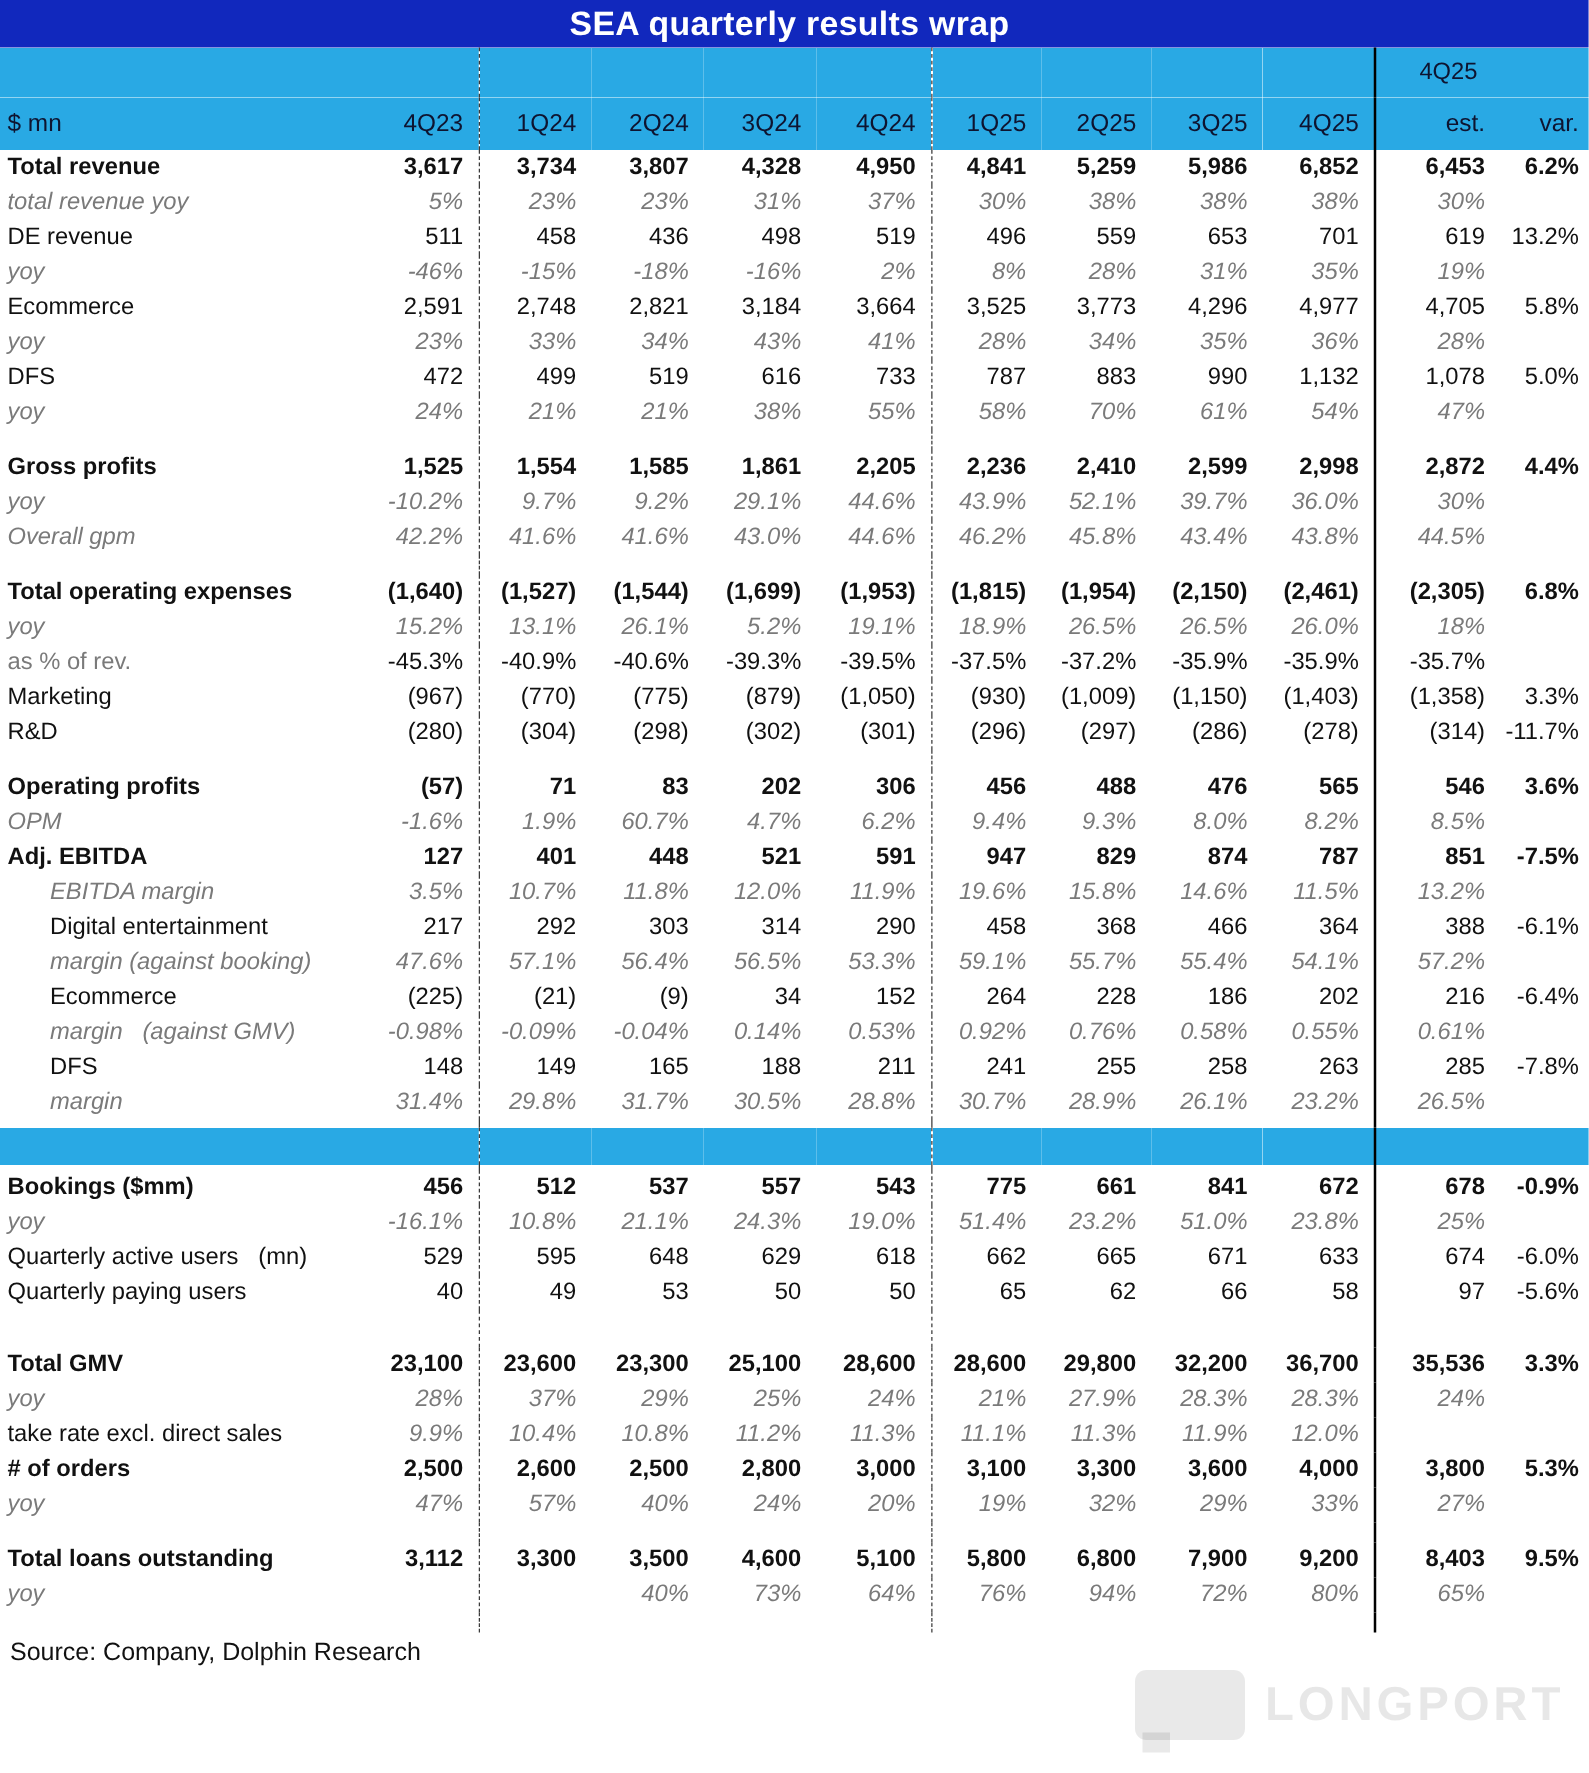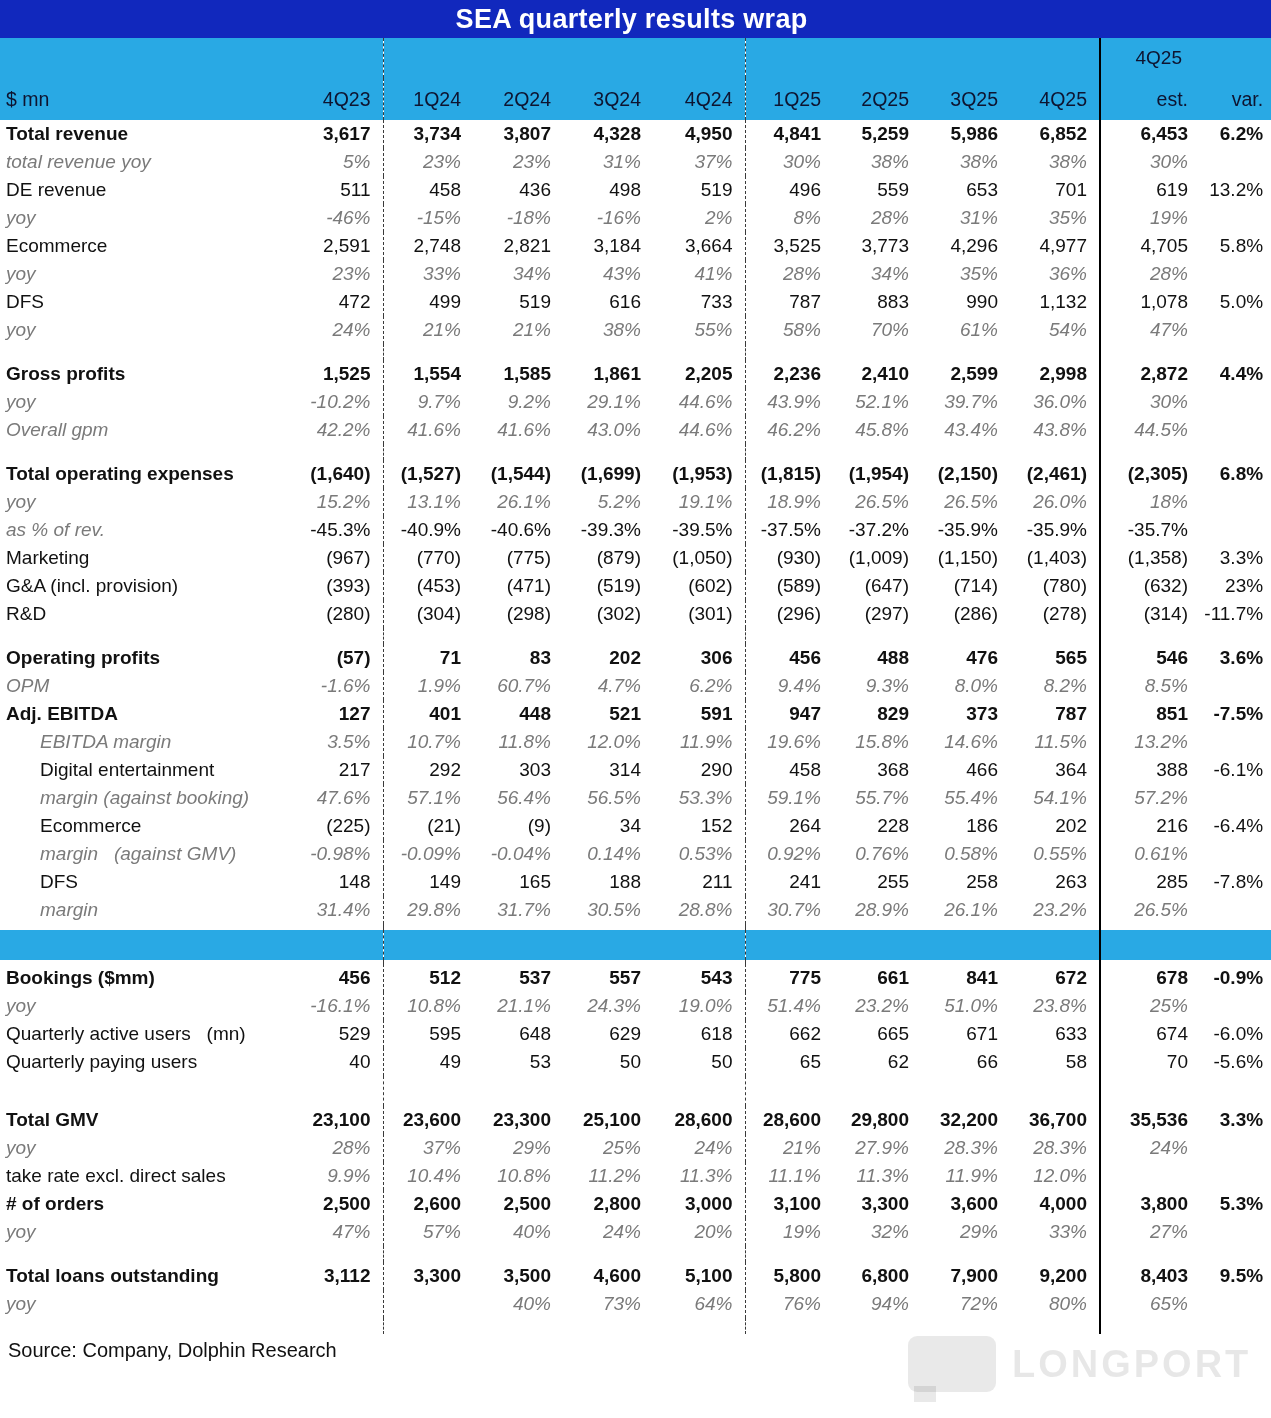--- a/index.html
+++ b/index.html
@@ -27,21 +27,21 @@
 
   
   tr.hdr td{background:var(--sky);color:#0e1430;}
   tr.hdr1 td{height:36px;line-height:40px;font-size:19px;}
   tr.hdr1 td.est-over{text-align:right;padding-right:18px;}
   tr.hdr2 td{height:42px;line-height:40px;font-size:19.5px;}
 
   
   tr.bold td{font-weight:700;}
   tr.muted td{color:var(--muted);font-style:italic;}
-  tr.mixed td.lbl{color:var(--muted);font-style:italic;}
+  tr.mixed td.lbl{color:var(--muted);}
   tr.plainmuted td.num{color:var(--muted);font-style:italic;}
   tr.indent td.lbl{padding-left:40px;}
   tr.spacer td{font-size:1px;line-height:1px;}
   tr.band td{background:var(--sky);height:30px;}
   tr.last td{border-bottom:2px solid #000;}
   tr.last td.nob{border-bottom:none;}
 
   .source{position:relative;z-index:1;font-size:20px;color:#111;padding:3px 0 0 8px;line-height:26px;}
 
   
@@ -341,34 +341,20 @@
           <td class="num">(879)</td>
           <td class="num b-dash">(1,050)</td>
           <td class="num">(930)</td>
           <td class="num">(1,009)</td>
           <td class="num">(1,150)</td>
           <td class="num b-solid">(1,403)</td>
           <td class="num">(1,358)</td>
           <td class="num">3.3%</td>
         </tr>
         <tr class="plain">
-          <td class="lbl">G&amp;A (incl. provision)</td>
-          <td class="num b-dash">(393)</td>
-          <td class="num">(453)</td>
-          <td class="num">(471)</td>
-          <td class="num">(519)</td>
-          <td class="num b-dash">(602)</td>
-          <td class="num">(589)</td>
-          <td class="num">(647)</td>
-          <td class="num">(714)</td>
-          <td class="num b-solid">(780)</td>
-          <td class="num">(632)</td>
-          <td class="num">23%</td>
-        </tr>
-        <tr class="plain">
           <td class="lbl">R&amp;D</td>
           <td class="num b-dash">(280)</td>
           <td class="num">(304)</td>
           <td class="num">(298)</td>
           <td class="num">(302)</td>
           <td class="num b-dash">(301)</td>
           <td class="num">(296)</td>
           <td class="num">(297)</td>
           <td class="num">(286)</td>
           <td class="num b-solid">(278)</td>
@@ -419,21 +405,21 @@
         </tr>
         <tr class="bold">
           <td class="lbl">Adj. EBITDA</td>
           <td class="num b-dash">127</td>
           <td class="num">401</td>
           <td class="num">448</td>
           <td class="num">521</td>
           <td class="num b-dash">591</td>
           <td class="num">947</td>
           <td class="num">829</td>
-          <td class="num">373</td>
+          <td class="num">874</td>
           <td class="num b-solid">787</td>
           <td class="num">851</td>
           <td class="num">-7.5%</td>
         </tr>
         <tr class="muted indent">
           <td class="lbl">EBITDA margin</td>
           <td class="num b-dash">3.5%</td>
           <td class="num">10.7%</td>
           <td class="num">11.8%</td>
           <td class="num">12.0%</td>
@@ -617,21 +603,21 @@
           <td class="lbl">Quarterly paying users</td>
           <td class="num b-dash">40</td>
           <td class="num">49</td>
           <td class="num">53</td>
           <td class="num">50</td>
           <td class="num b-dash">50</td>
           <td class="num">65</td>
           <td class="num">62</td>
           <td class="num">66</td>
           <td class="num b-solid">58</td>
-          <td class="num">70</td>
+          <td class="num">97</td>
           <td class="num">-5.6%</td>
         </tr>
         <tr class="spacer">
           <td style="height: 30px;"></td>
           <td class="b-dash" style="height: 30px;"></td>
           <td style="height: 30px;"></td>
           <td style="height: 30px;"></td>
           <td style="height: 30px;"></td>
           <td class="b-dash" style="height: 30px;"></td>
           <td style="height: 30px;"></td>

